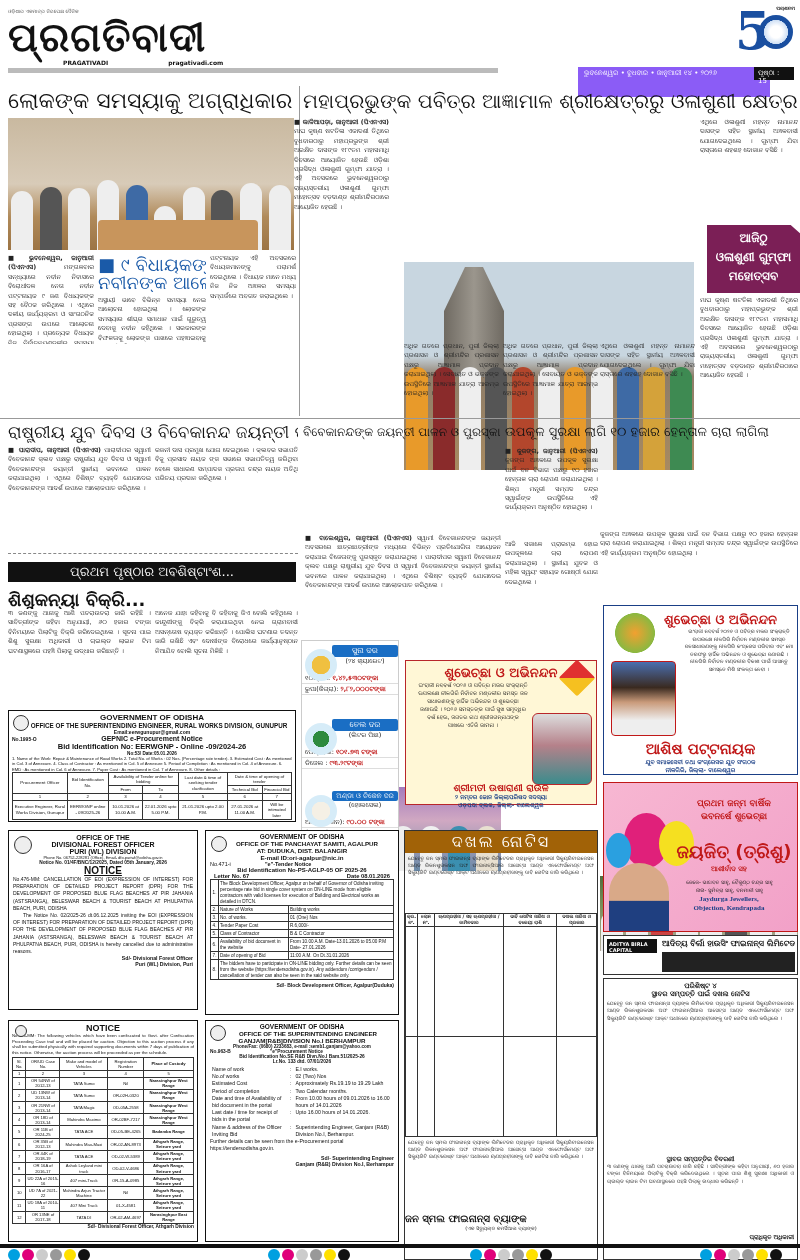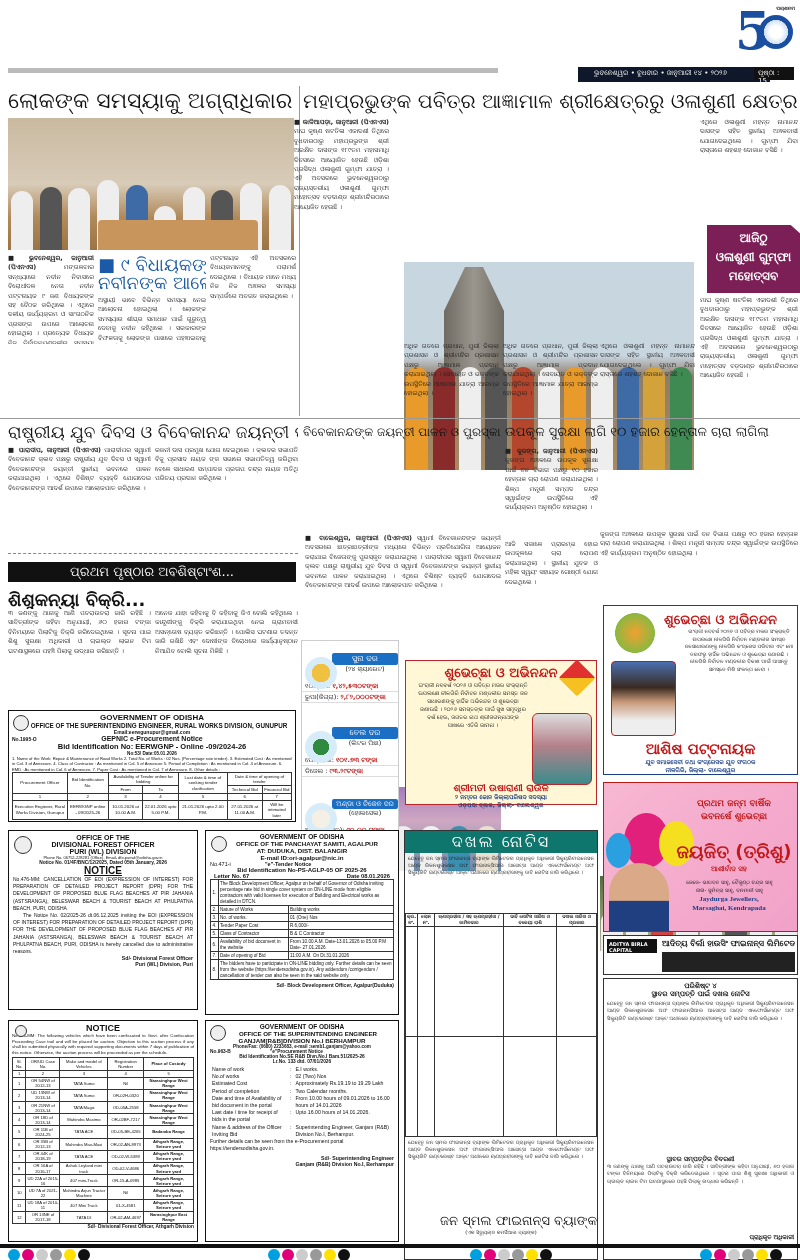--- a/index.html
+++ b/index.html
@@ -6,21 +6,21 @@
 body{width:800px;height:1260px;background:#fff;font-family:"DejaVu Sans",sans-serif;color:#111;overflow:hidden;position:relative}
 .abs{position:absolute}
 .masthead{left:0;top:0;width:800px;height:84px}
 .logo{left:8px;top:8px;width:240px;height:60px}
 .logo .tag{font-size:5px;color:#444}
 .logo .name{font-size:40px;font-weight:bold;color:#111;line-height:44px;letter-spacing:1px;font-family:"DejaVu Serif",serif}
 .logo .en{font-size:6px;font-weight:bold;display:flex;gap:60px;padding-left:55px}
 .section{left:300px;top:4px;font-size:56px;font-weight:bold;color:#999;letter-spacing:4px}
 .gray-bar{left:8px;top:68px;width:158px;height:5px;background:#bbb}
 .gray-bar2{left:130px;top:68px;width:368px;height:5px;background:#bbb}
-.dateline{left:578px;top:67px;width:192px;height:15px;background:#0f172a;color:#fff;font-size:7px;padding:2px 16px;white-space:nowrap;overflow:hidden}
+.dateline{left:578px;top:67px;width:192px;height:30px;background:#8b5cf6;color:#fff;font-size:7px;padding:2px 6px;white-space:nowrap;overflow:hidden}
 .pagebox{left:754px;top:67px;width:40px;height:13px;background:#111;color:#fff;font-size:7px;padding:2px 4px}
 .anniv{left:735px;top:5px;width:60px;height:60px}
 .anniv .five{font-size:52px;color:#1a4fa0;font-weight:bold;line-height:52px;font-family:"DejaVu Serif",serif}
 .anniv .seal{position:absolute;left:24px;top:10px;width:34px;height:34px;border-radius:50%;border:3px solid #1a4fa0;background:radial-gradient(circle,#fff 30%,#cfe0f5 60%,#1a4fa0 62%)}
 .anniv .txt{position:absolute;right:0;top:0;font-size:5px;font-weight:bold}
 .h1{font-size:22px;line-height:26px;white-space:nowrap;overflow:hidden;font-family:"DejaVu Sans",sans-serif}
 .h2{font-size:17px;line-height:22px;white-space:nowrap;overflow:hidden}
 .h3{font-size:18px;line-height:18px;white-space:nowrap;overflow:hidden}
 .body-text{font-size:6.4px;line-height:9.4px;color:#222;text-align:justify;overflow:hidden}
 .photo{background:#8b7d6b;overflow:hidden;position:relative}
@@ -52,21 +52,21 @@
 .rate-card .row{font-size:6.5px;padding:1px 3px;border-bottom:1px solid #ddd;white-space:nowrap}
 .rate-card .row b{color:#c01818}
 .rate-card .icon{position:absolute;left:3px;width:32px;height:32px;border-radius:50%;background:#d6ecf8}
 .wish1{left:405px;top:660px;width:192px;height:145px;background:#fff7d6;border:1.5px solid #b8262a}
 .wish1 .t{color:#c01818;font-size:13px;text-align:center;font-weight:bold;margin-top:4px}
 .wish1 .p{font-size:5.6px;line-height:8px;width:110px;margin-left:12px;text-align:center}
 .wish1 .ph{position:absolute;left:126px;top:52px;width:60px;height:72px;border-radius:6px;background:linear-gradient(180deg,#ddd,#b5818a 45%,#3a8c8c 100%);border:1px solid #b8262a}
 .wish1 .nm{position:absolute;left:0;right:0;top:121px;text-align:center;font-size:9.5px;color:#c01818;font-weight:bold}
 .wish1 .ad{position:absolute;left:0;right:0;top:132px;text-align:center;font-size:6px;color:#1a3f86;font-weight:bold}
 .dakhal{left:404px;top:830px;width:194px;height:430px;border:1px solid #333}
-.dakhal .hd{background:#0f766e;color:#fff;font-size:16px;text-align:center;line-height:22px;letter-spacing:2px}
+.dakhal .hd{background:#a16207;color:#fff;font-size:16px;text-align:center;line-height:22px;letter-spacing:2px}
 .wish2{left:603px;top:605px;width:195px;height:170px;background:#fff;border:1.5px solid #1a3f86}
 .wish2 .t{color:#c01818;font-size:13px;font-weight:bold;margin-left:60px;margin-top:6px}
 .wish2 .p{font-size:5.2px;line-height:7.6px;margin-left:80px;width:110px;text-align:center}
 .wish2 .ph{position:absolute;left:7px;top:55px;width:65px;height:75px;border-radius:4px;background:linear-gradient(180deg,#4a6fb0,#3a2a20 35%,#c99a7a 55%,#eeeeee 80%);border:1px solid #c01818}
 .wish2 .nm{position:absolute;left:0;right:0;top:134px;text-align:center;color:#c01818;font-size:15px;font-weight:bold}
 .wish2 .ad{position:absolute;left:0;right:0;top:152px;text-align:center;font-size:6px;color:#1a3f86;font-weight:bold;line-height:8px}
 .bday{left:603px;top:782px;width:195px;height:150px;background:linear-gradient(135deg,#f7b7d2,#f2a1c8);border:1.5px solid #c01818;overflow:hidden}
 .bday .l1{position:absolute;left:70px;top:14px;color:#c01818;font-size:9px;font-weight:bold;text-align:center;width:120px;line-height:13px}
 .bday .nm{position:absolute;left:60px;top:58px;color:#c01818;font-size:18px;font-weight:bold;width:140px;text-align:center}
 .bday .l2{position:absolute;left:60px;top:82px;font-size:7px;color:#c01818;font-weight:bold;width:130px;text-align:center}
@@ -76,20 +76,28 @@
 .aditya{left:603px;top:935px;width:195px;height:40px;border:1px solid #333;background:#fff}
 .aditya .logo2{position:absolute;left:3px;top:3px;width:50px;height:14px;background:#111;color:#fff;font-size:5px;padding:2px;font-weight:bold}
 .aditya .ttl{position:absolute;left:58px;top:3px;font-size:8px;font-weight:bold;color:#111;white-space:nowrap}
 .aditya .bar{position:absolute;left:58px;top:16px;width:133px;height:20px;background:#222}
 .reg{position:absolute;width:12px;height:12px;border-radius:50%}
 </style>
 </head>
 <body>
 
 <div class="abs masthead">
+  <div class="abs logo">
+    <div class="tag">ଓଡ଼ିଶାର ଏକମାତ୍ର ନିରପେକ୍ଷ ଦୈନିକ</div>
+    <div class="name">ପ୍ରଗତିବାଦୀ</div>
+    <div class="en">
+        <span>PRAGATIVADI</span>
+        <span>pragativadi.com</span>
+      </div>
+  </div>
   <div class="abs gray-bar"></div>
   <div class="abs gray-bar2"></div>
   <div class="abs dateline">ଭୁବନେଶ୍ୱର • ବୁଧବାର • ଜାନୁଆରୀ ୧୪ • ୨୦୨୬</div>
   <div class="abs pagebox">ପୃଷ୍ଠା : 15</div>
   <div class="abs anniv">
     <div class="five">5</div>
     <div class="seal"></div>
     <div class="txt">ପଚାଶତମ</div>
   </div>
 </div>
@@ -188,21 +196,21 @@
       <div class="person"></div>
       <div class="person"></div>
     </div>
 </div>
 <div class="abs body-text" style="left:505px;top:540px;width:93px;height:60px">ଆଜି ସକାଳେ ପ୍ରାରମ୍ଭ ହୋଇ ଉପକୂଳରେ ଚାରା ରୋପଣ କରାଯାଇଥିଲା । ସ୍ଥାନୀୟ ଯୁବକ ଓ ମହିଳା ସ୍ୱୟଂ ସହାୟକ ଗୋଷ୍ଠୀ ଯୋଗ ଦେଇଥିଲେ ।</div>
 <div class="abs body-text" style="left:600px;top:530px;width:198px;height:70px">କୁଜଙ୍ଗ ଅଞ୍ଚଳରେ ଉପକୂଳ ସୁରକ୍ଷା ପାଇଁ ବନ ବିଭାଗ ପକ୍ଷରୁ ୧୦ ହଜାର ହେନ୍ତାଳ ଚାରା ରୋପଣ କରାଯାଇଥିଲା । ଶିଳ୍ପ ମନ୍ତ୍ରୀ ସମ୍ପଦ ଚନ୍ଦ୍ର ସ୍ୱାଇଁଙ୍କ ଉପସ୍ଥିତିରେ ଏହି କାର୍ଯ୍ୟକ୍ରମ ଅନୁଷ୍ଠିତ ହୋଇଥିଲା ।</div>
 
 <div class="abs rate-card">
   <div style="position:relative;height:70px">
     <div class="icon" style="top:4px;background:radial-gradient(circle,#f0c040 40%,#d6ecf8 42%)"></div>
-    <div class="hdr" style="margin-top:12px">ସୁନା ଦର</div>
+    <div class="hdr" style="margin-top:4px">ସୁନା ଦର</div>
     <div class="sub">(୨୪ କ୍ୟାରେଟ)</div>
     <div class="row" style="margin-top:8px"><span>୧୦ଗ୍ରାମ:</span> <b>୧,୪୨,୫୩୦ଟଙ୍କା</b></div>
     <div class="row"><span>ରୁପା(କିଗ୍ରା):</span> <b>୨,୮୨,୦୦୦ଟଙ୍କା</b></div>
   </div>
   <div style="position:relative;height:68px">
     <div class="icon" style="top:4px;background:radial-gradient(circle,#2e8a3e 35%,#d6ecf8 37%)"></div>
     <div class="hdr" style="margin-top:4px">ତେଲ ଦର</div>
     <div class="sub">(ଲିଟର ପିଛା)</div>
     <div class="row" style="margin-top:8px"><span>ପେଟ୍ରୋଲ:</span> <b>୧୦୧.୭୩ ଟଙ୍କା</b></div>
     <div class="row"><span>ଡିଜେଲ :</span> <b>୯୩.୨୯ଟଙ୍କା</b></div>
@@ -250,21 +258,21 @@
     <tr>
           <td style="border:0.5px solid #333;height:100px"></td>
           <td style="border:0.5px solid #333"></td>
           <td style="border:0.5px solid #333"></td>
           <td style="border:0.5px solid #333"></td>
           <td style="border:0.5px solid #333"></td>
         </tr>
   </tbody>
     </table>
   <div class="body-text" style="padding:2px 3px;font-size:5.2px;line-height:7.2px;height:76px">ଯେହେତୁ ଜନ ସ୍ମଲ ଫାଇନାନ୍ସ ବ୍ୟାଙ୍କ ଲିମିଟେଡର ପ୍ରାଧିକୃତ ଅଧିକାରୀ ସିକ୍ୟୁରିଟାଇଜେସନ ଆଣ୍ଡ ରିକନଷ୍ଟ୍ରକସନ ଅଫ ଫାଇନାନ୍ସିଆଲ ଆସେଟ୍ସ ଆଣ୍ଡ ଏନଫୋର୍ସମେଣ୍ଟ ଅଫ ସିକ୍ୟୁରିଟି ଇଣ୍ଟରେଷ୍ଟ ଆକ୍ଟ ଅଧୀନରେ ଋଣଗ୍ରହୀତାଙ୍କୁ ଦାବି ନୋଟିସ ଜାରି କରିଥିଲେ ।</div>
-  <div style="text-align:right;font-size:13px;font-weight:normal">ଜନ ସ୍ମଲ ଫାଇନାନ୍ସ ବ୍ୟାଙ୍କ</div>
+  <div style="text-align:left;font-size:10px;font-weight:bold">ଜନ ସ୍ମଲ ଫାଇନାନ୍ସ ବ୍ୟାଙ୍କ</div>
   <div style="text-align:center;font-size:5px">(ଏକ ସିଡ୍ୟୁଲ୍ଡ କମର୍ସିଆଲ ବ୍ୟାଙ୍କ)</div>
 </div>
 
 <div class="abs wish2">
   <div style="position:absolute;left:6px;top:6px;width:50px;height:42px;border-radius:50%;background:radial-gradient(circle,#f2a030,#8bb840 60%,#fff 62%)"></div>
   <div class="t">ଶୁଭେଚ୍ଛା ଓ ଅଭିନନ୍ଦନ</div>
   <div class="p">ଇଂରାଜୀ ନବବର୍ଷ ୨୦୨୬ ଓ ପବିତ୍ର ମକର ସଂକ୍ରାନ୍ତି ଉପଲକ୍ଷେ ନୀଳଗିରି ନିର୍ବାଚନ ମଣ୍ଡଳୀର ସମସ୍ତ ଜନସାଧାରଣଙ୍କୁ ନୀଳଗିରି କଂଗ୍ରେସ ପରିବାର ଏବଂ ମୋ ତରଫରୁ ହାର୍ଦ୍ଦିକ ଅଭିନନ୍ଦନ ଓ ଶୁଭେଚ୍ଛା ଜଣାଉଛି । ନୀଳଗିରି ନିର୍ବାଚନ ମଣ୍ଡଳୀର ବିକାଶ ପାଇଁ ଆସନ୍ତୁ ସମସ୍ତେ ମିଶି ସଂକଳ୍ପ ନେବା ।</div>
   <div class="ph"></div>
   <div class="nm">ଆଶିଷ ପଟ୍ଟନାୟକ</div>
   <div class="ad">
@@ -283,21 +291,21 @@
       <div>ଭବନର୍ଷେ ଶୁଭେଚ୍ଛା</div>
     </div>
   <div class="nm">ଜୟଜିତ୍ (ତ୍ରିଶୁ)</div>
   <div class="l2">ଆଶୀର୍ବାଦ ସହ</div>
   <div class="l3">
       <div>ଜେଜେ- ଭାଗବତ ସାହୁ, ବୈକୁଣ୍ଠ ଚନ୍ଦ୍ର ସାହୁ</div>
       <div>ନାନା- ସୁମିତ୍ରା ସାହୁ, ବନମାଳୀ ସାହୁ</div>
     </div>
   <div class="l4">
       <div>Jaydurga Jewellers,</div>
-      <div>Marsaghai, Kendrapada</div>
+      <div>Objection, Kendrapada</div>
     </div>
 </div>
 
 <div class="abs aditya">
   <div class="logo2">ADITYA BIRLA CAPITAL</div>
   <div class="ttl">ଆଦିତ୍ୟ ବିର୍ଲା ହାଉସିଂ ଫାଇନାନ୍ସ ଲିମିଟେଡ</div>
   <div class="bar"></div>
 </div>
 <div class="abs" style="left:603px;top:978px;width:195px;height:282px;border:1px solid #333;padding:3px">
   <div style="text-align:center;font-size:7px;font-weight:bold">ପରିଶିଷ୍ଟ ୪</div>

